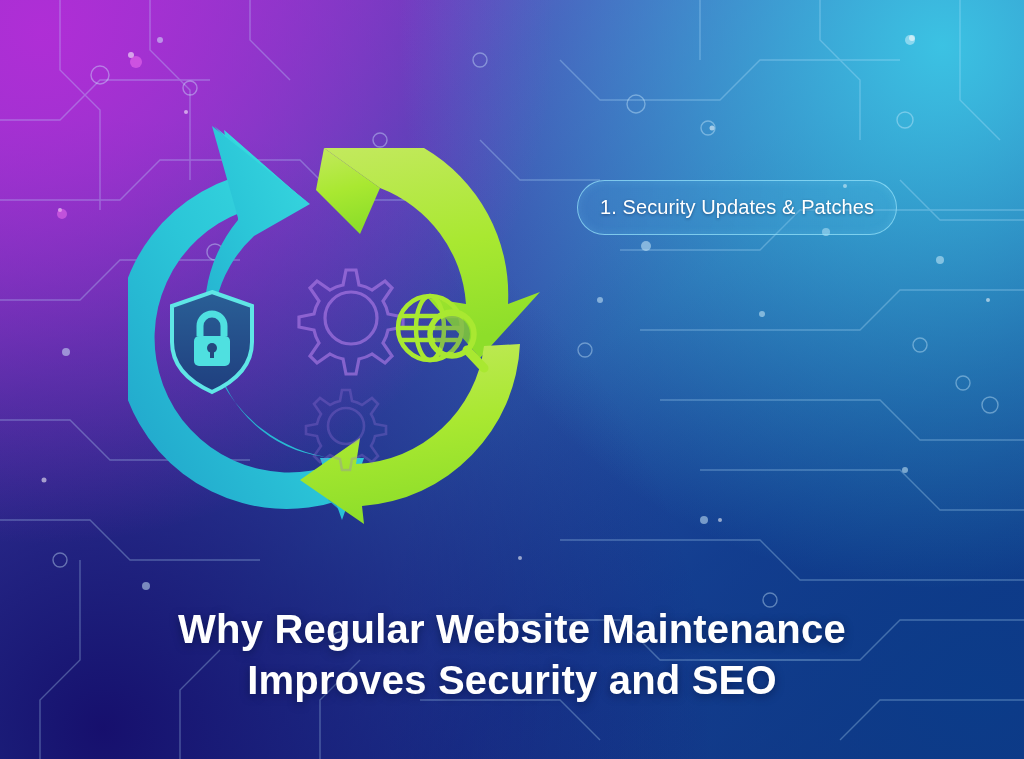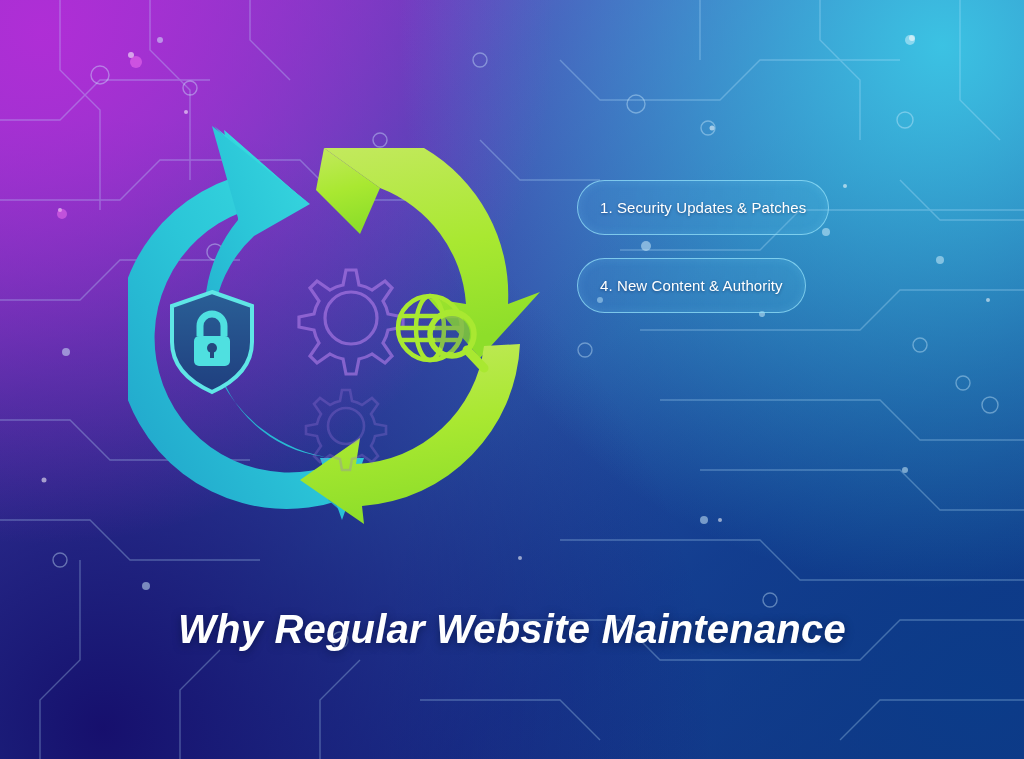--- a/index.html
+++ b/index.html
@@ -25,31 +25,30 @@
   .pill{
     height:55px;border:1.4px solid rgba(150,225,250,0.75);
     border-radius:30px;
     background:linear-gradient(100deg,rgba(70,160,220,0.22),rgba(90,190,230,0.16));
     display:flex;align-items:center;
     padding:0 22px;box-sizing:border-box;
     align-self:flex-start;
     box-shadow:0 0 10px rgba(120,210,250,0.18) inset;
   }
   .pill-label{
-    color:#ffffff;font-size:15px;white-space:nowrap;
+    color:#ffffff;font-size:20px;white-space:nowrap;
     letter-spacing:0.1px;
     text-shadow:0 1px 3px rgba(0,20,60,0.45);
   }
   .title{
     position:absolute;left:0;right:0;top:604px;
     text-align:center;color:#fff;
     font-size:40px;font-weight:bold;line-height:1.28;
     letter-spacing:0.2px;
     text-shadow:0 2px 8px rgba(0,15,55,0.55);
-    font-style:italic;
   }
   .cycle{position:absolute;left:128px;top:108px;width:436px;height:436px;}
 </style>
 </head>
 <body>
 
 <div id="poster">
 
   <svg class="layer" viewBox="0 0 1024 759" preserveAspectRatio="none">
     <defs>
@@ -228,22 +227,20 @@
       <circle cx="56" cy="40" r="22" fill="none" stroke="#a9e831" stroke-width="5.5"></circle>
       <circle cx="56" cy="40" r="18" fill="rgba(40,70,150,0.25)"></circle>
       <path d="M71 56 L88 74" stroke="#a9e831" stroke-width="9" stroke-linecap="round"></path>
     </g>
   </svg>
 
   <div class="pills">
     <div class="pill">
       <span class="pill-label">1. Security Updates &amp; Patches</span>
     </div>
-    <div class="pill">
-      <span class="pill-label">4. New Content &amp; Authority</span>
-    </div>
   </div>
 
   <div class="title">
     <div>Why Regular Website Maintenance</div>
+    <div>Improves Security and SEO</div>
   </div>
 
 </div>
 
 </body></html>

